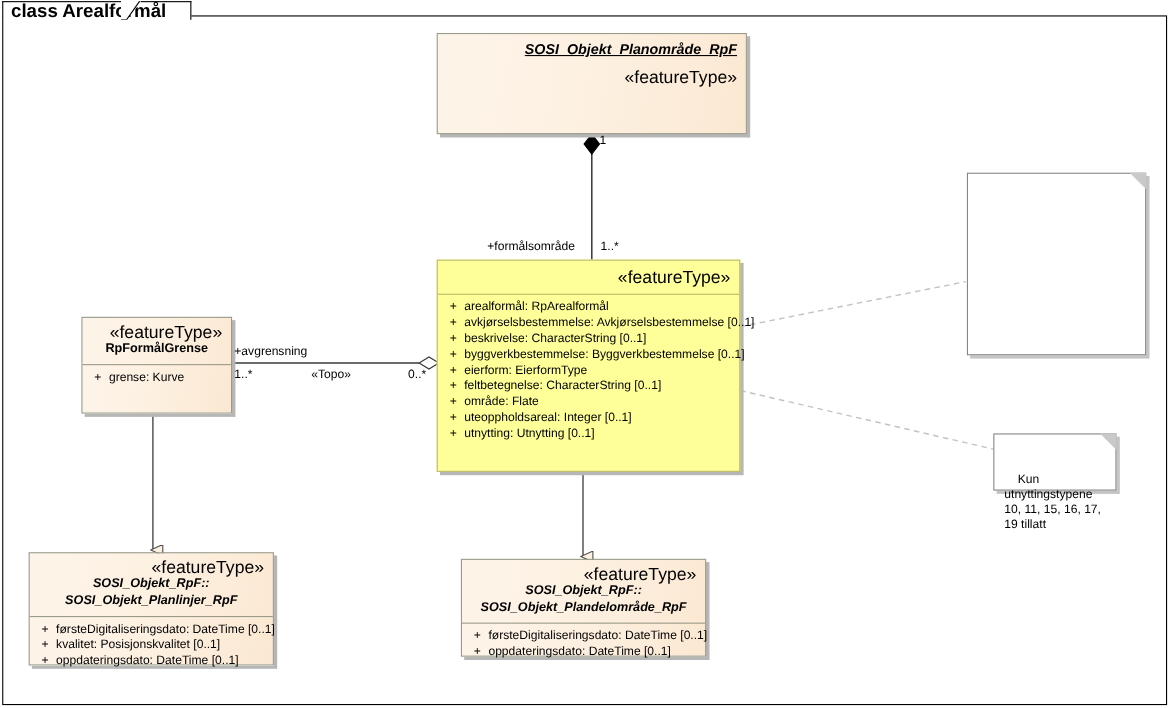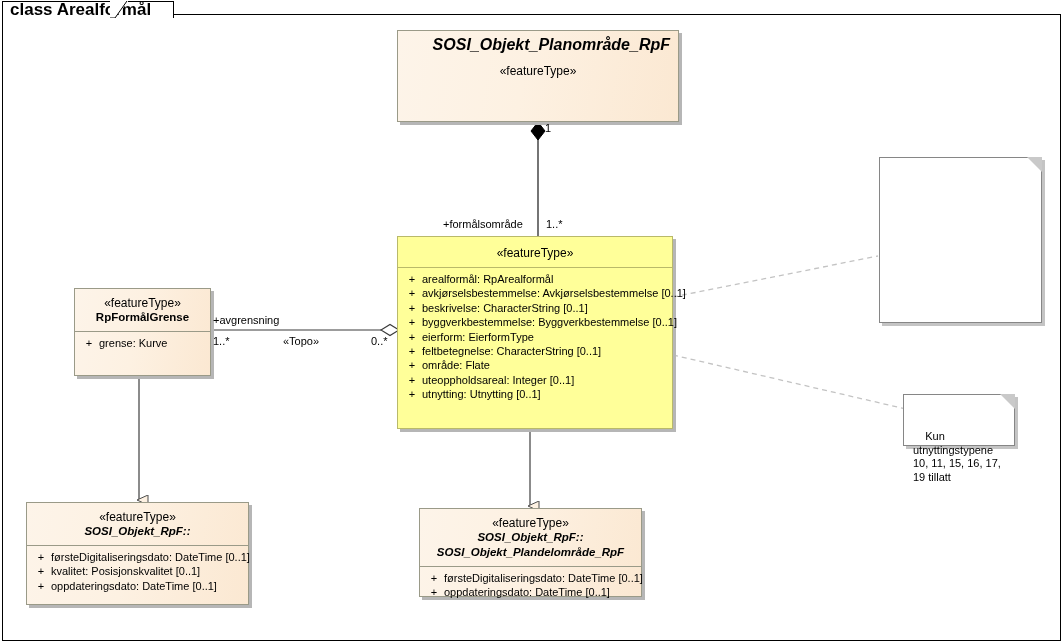--- a/index.html
+++ b/index.html
@@ -74,31 +74,33 @@
     border: 1px solid #b9b96a;
   }
   .cls-head {
     text-align: center;
     padding: 7px 8px 8px 8px;
     line-height: 14px;
   }
   .cls-head .ns-label {
     display: block;
     text-align: right;
-    font-size: 16px;
+    font-size: 13px;
     font-style: italic;
     font-weight: bold;
     color: #000;
     margin-bottom: 12px;
+    text-decoration: underline;
   }
   .stereo {
     display: block;
-    font-size: 12px;
+    font-size: 16px;
     color: #000;
     line-height: 14px;
+    text-align: right;
   }
   .cname {
     display: block;
     font-size: 11.5px;
     font-weight: bold;
     color: #000;
     line-height: 15px;
   }
   .cname.italic { font-style: italic; }
   .cls-sep {
@@ -262,20 +264,21 @@
         <span class="vis">+</span>
         <span>grense: Kurve</span>
       </div>
     </div>
   </div>
 
   <div class="cls peach" style="left:26px; top:502px; width:223px; height:103px;">
     <div class="cls-head" style="padding-top:7px; padding-bottom:6px;">
       <span class="stereo">«featureType»</span>
       <span class="cname italic">SOSI_Objekt_RpF::</span>
+      <span class="cname italic">SOSI_Objekt_Planlinjer_RpF</span>
     </div>
     <div class="cls-sep"></div>
     <div class="attrs">
       <div class="attr">
         <span class="vis">+</span>
         <span>førsteDigitaliseringsdato: DateTime [0..1]</span>
       </div>
       <div class="attr">
         <span class="vis">+</span>
         <span>kvalitet: Posisjonskvalitet [0..1]</span>

